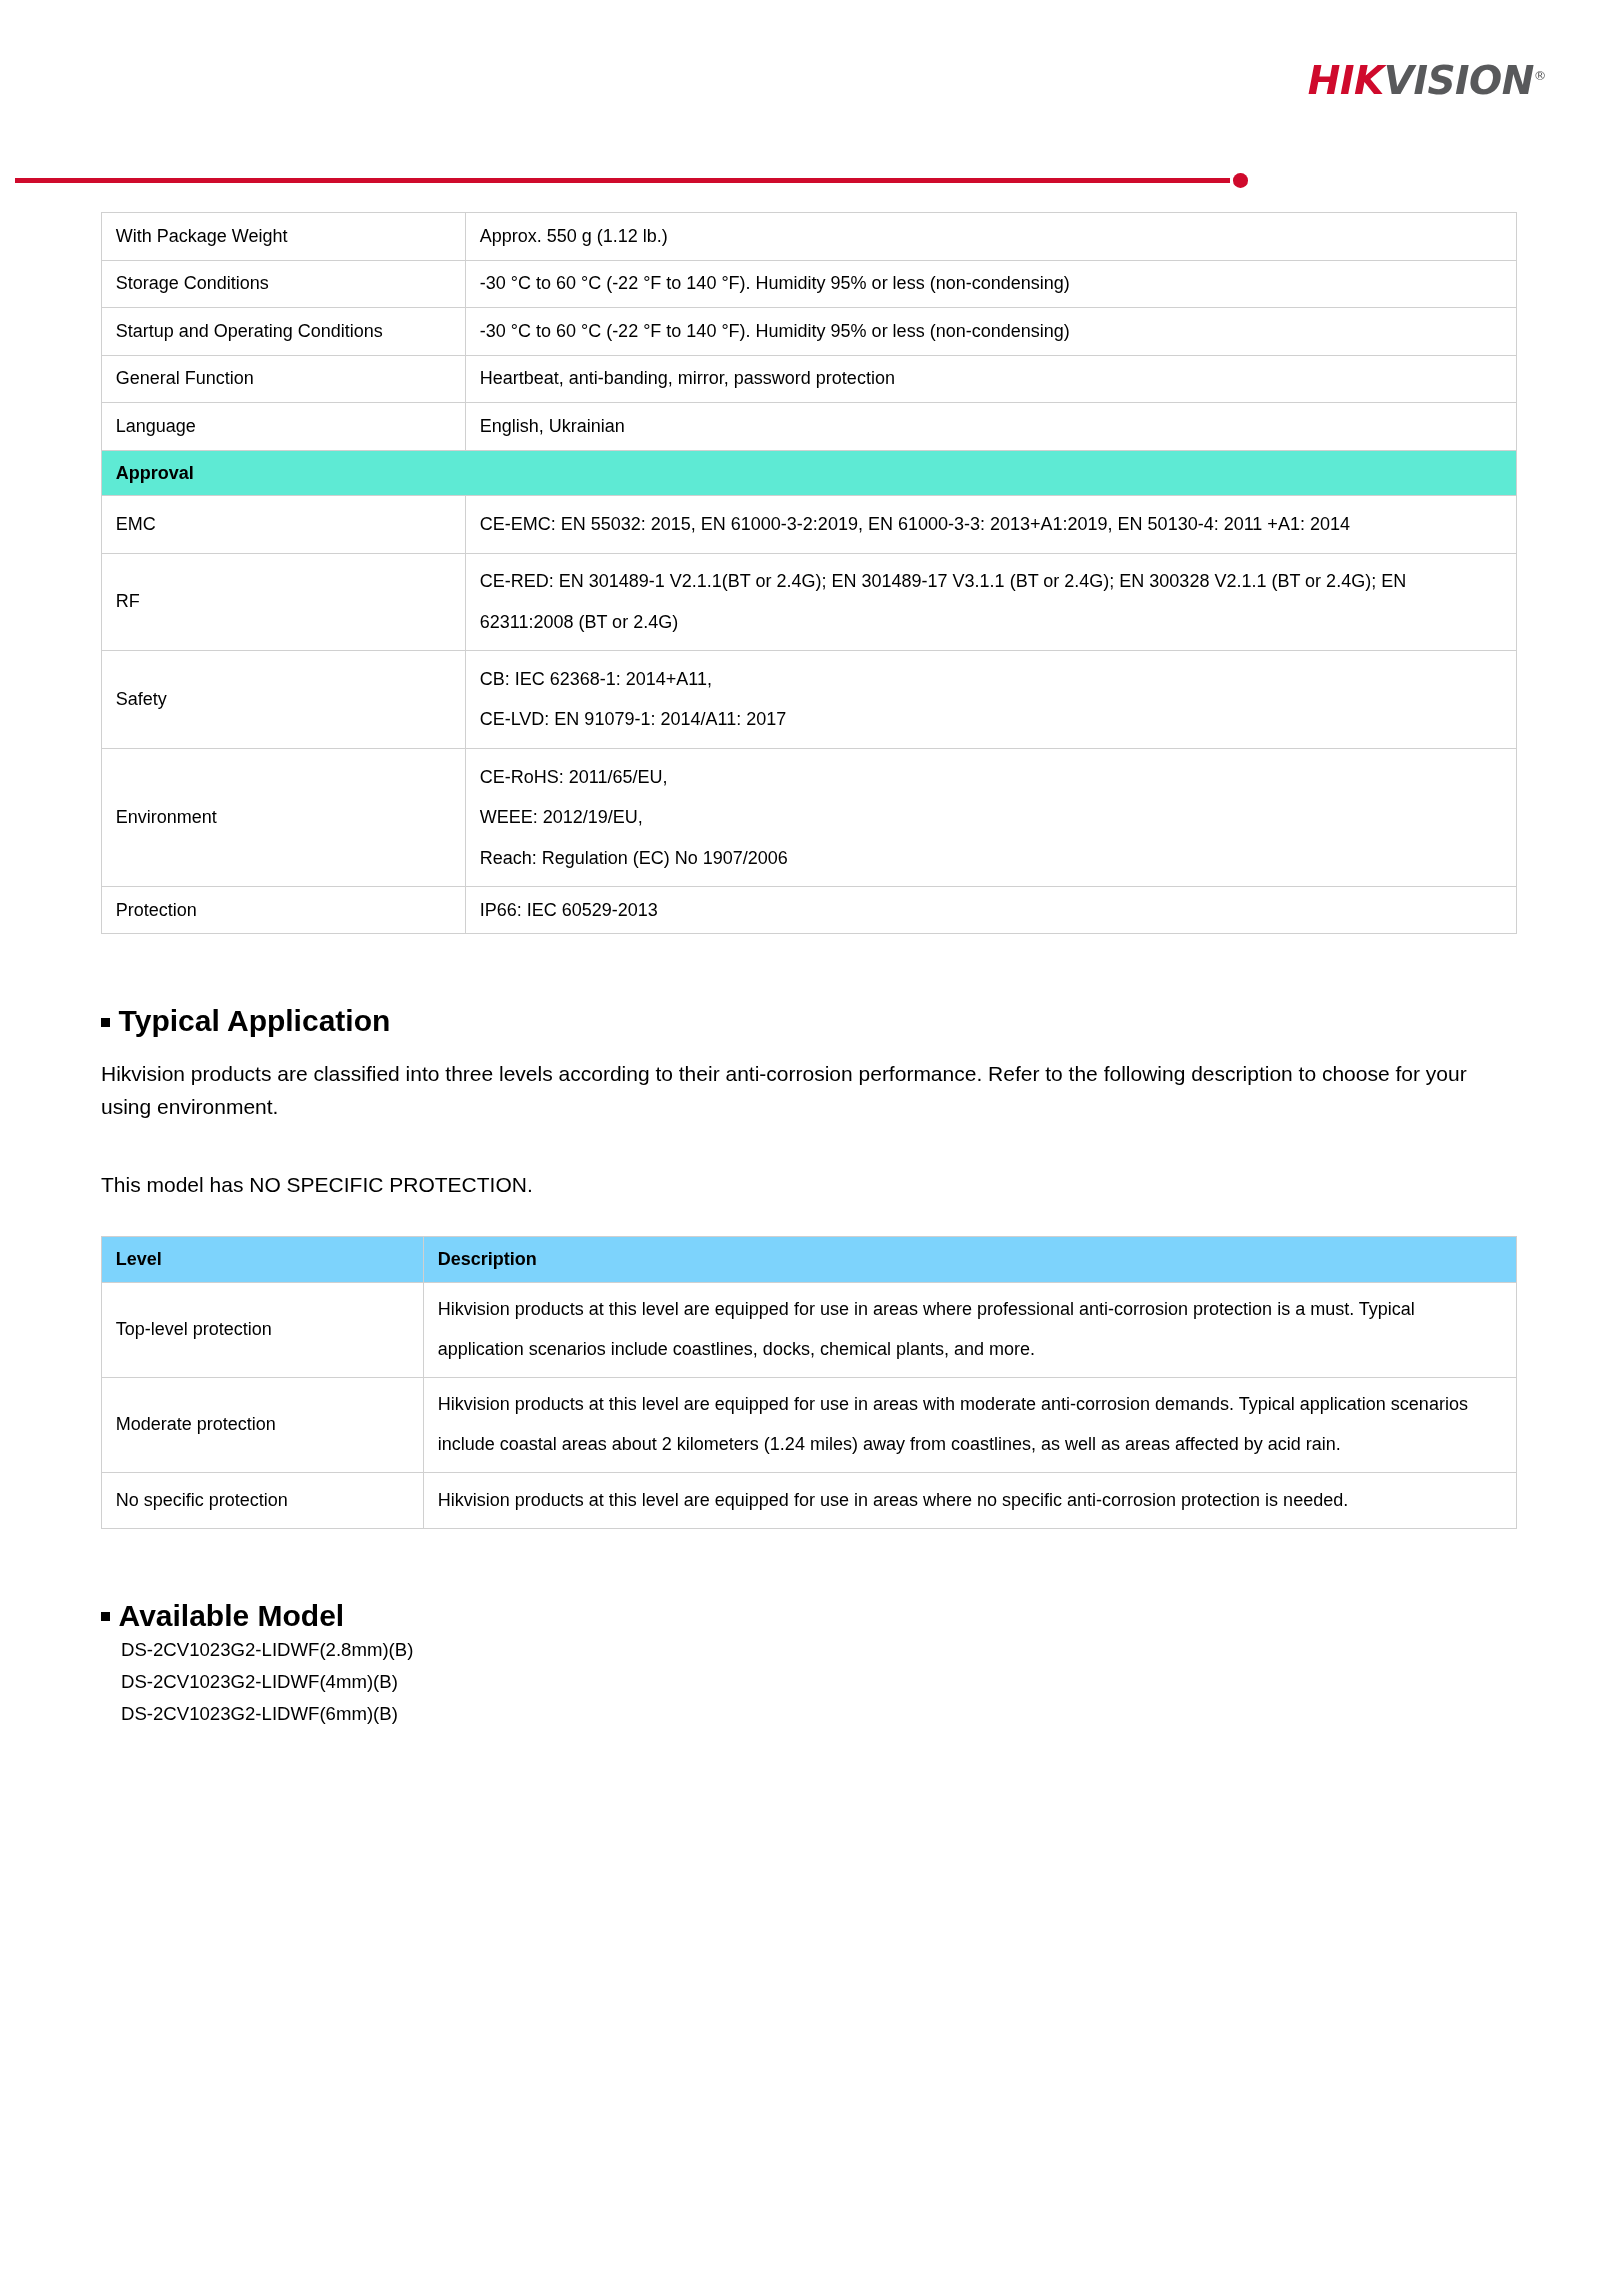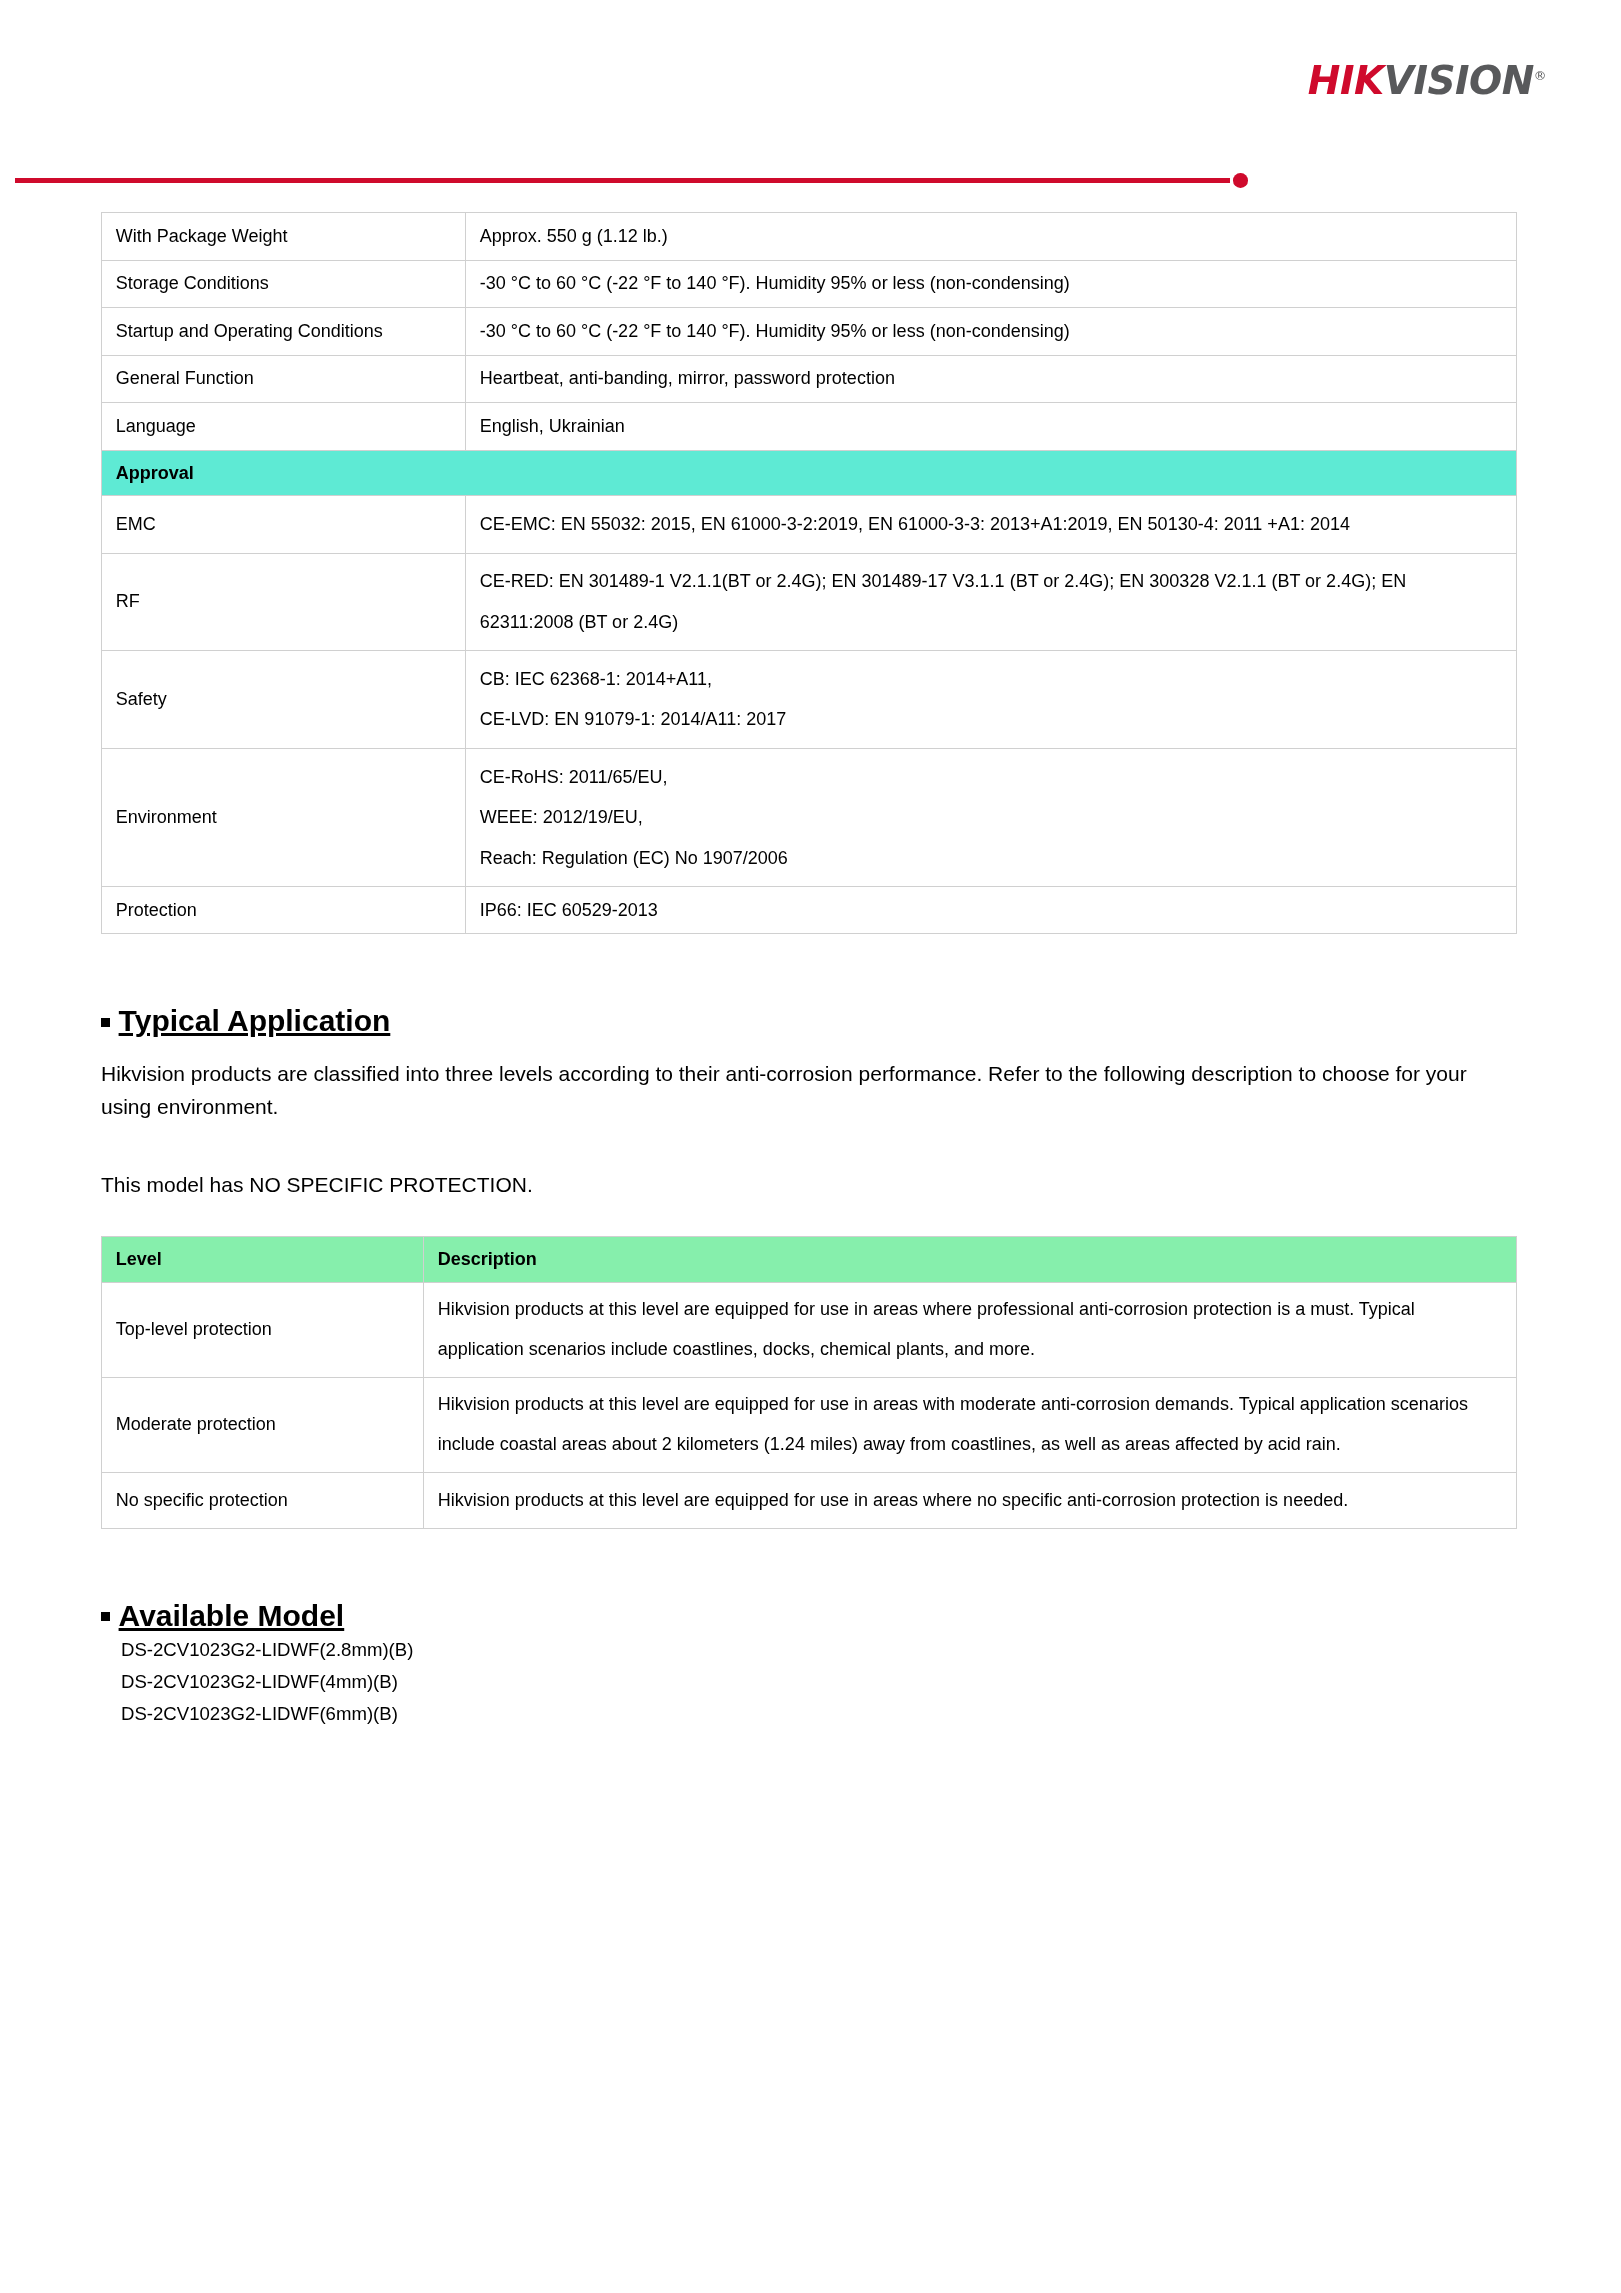--- a/index.html
+++ b/index.html
@@ -111,36 +111,35 @@
     padding-top: 6.9px;
     padding-bottom: 6.9px;
   }
   table.spec .multiline {
     line-height: 2.25;
   }
 
   table.levels { margin-top: 0; }
   table.levels .col-label { width: 322px; }
   table.levels .hdr-row td {
-    background: #86efac;
+    background: #7dd3fc;
     font-weight: bold;
   }
   table.levels td { line-height: 2.18; }
   table.levels .hdr-row td { line-height: 1.72; }
 
   
   .section {
     margin-top: 0;
   }
   .section-title {
     font-size: 30px;
     font-weight: bold;
     line-height: 1.22;
     white-space: nowrap;
-    text-decoration: underline;
   }
   .section-title .bullet {
     display: inline-block;
     width: 8.8px;
     height: 8.8px;
     background: #000;
     vertical-align: 4.9px;
     margin-right: 8.8px;
   }
   .para {

